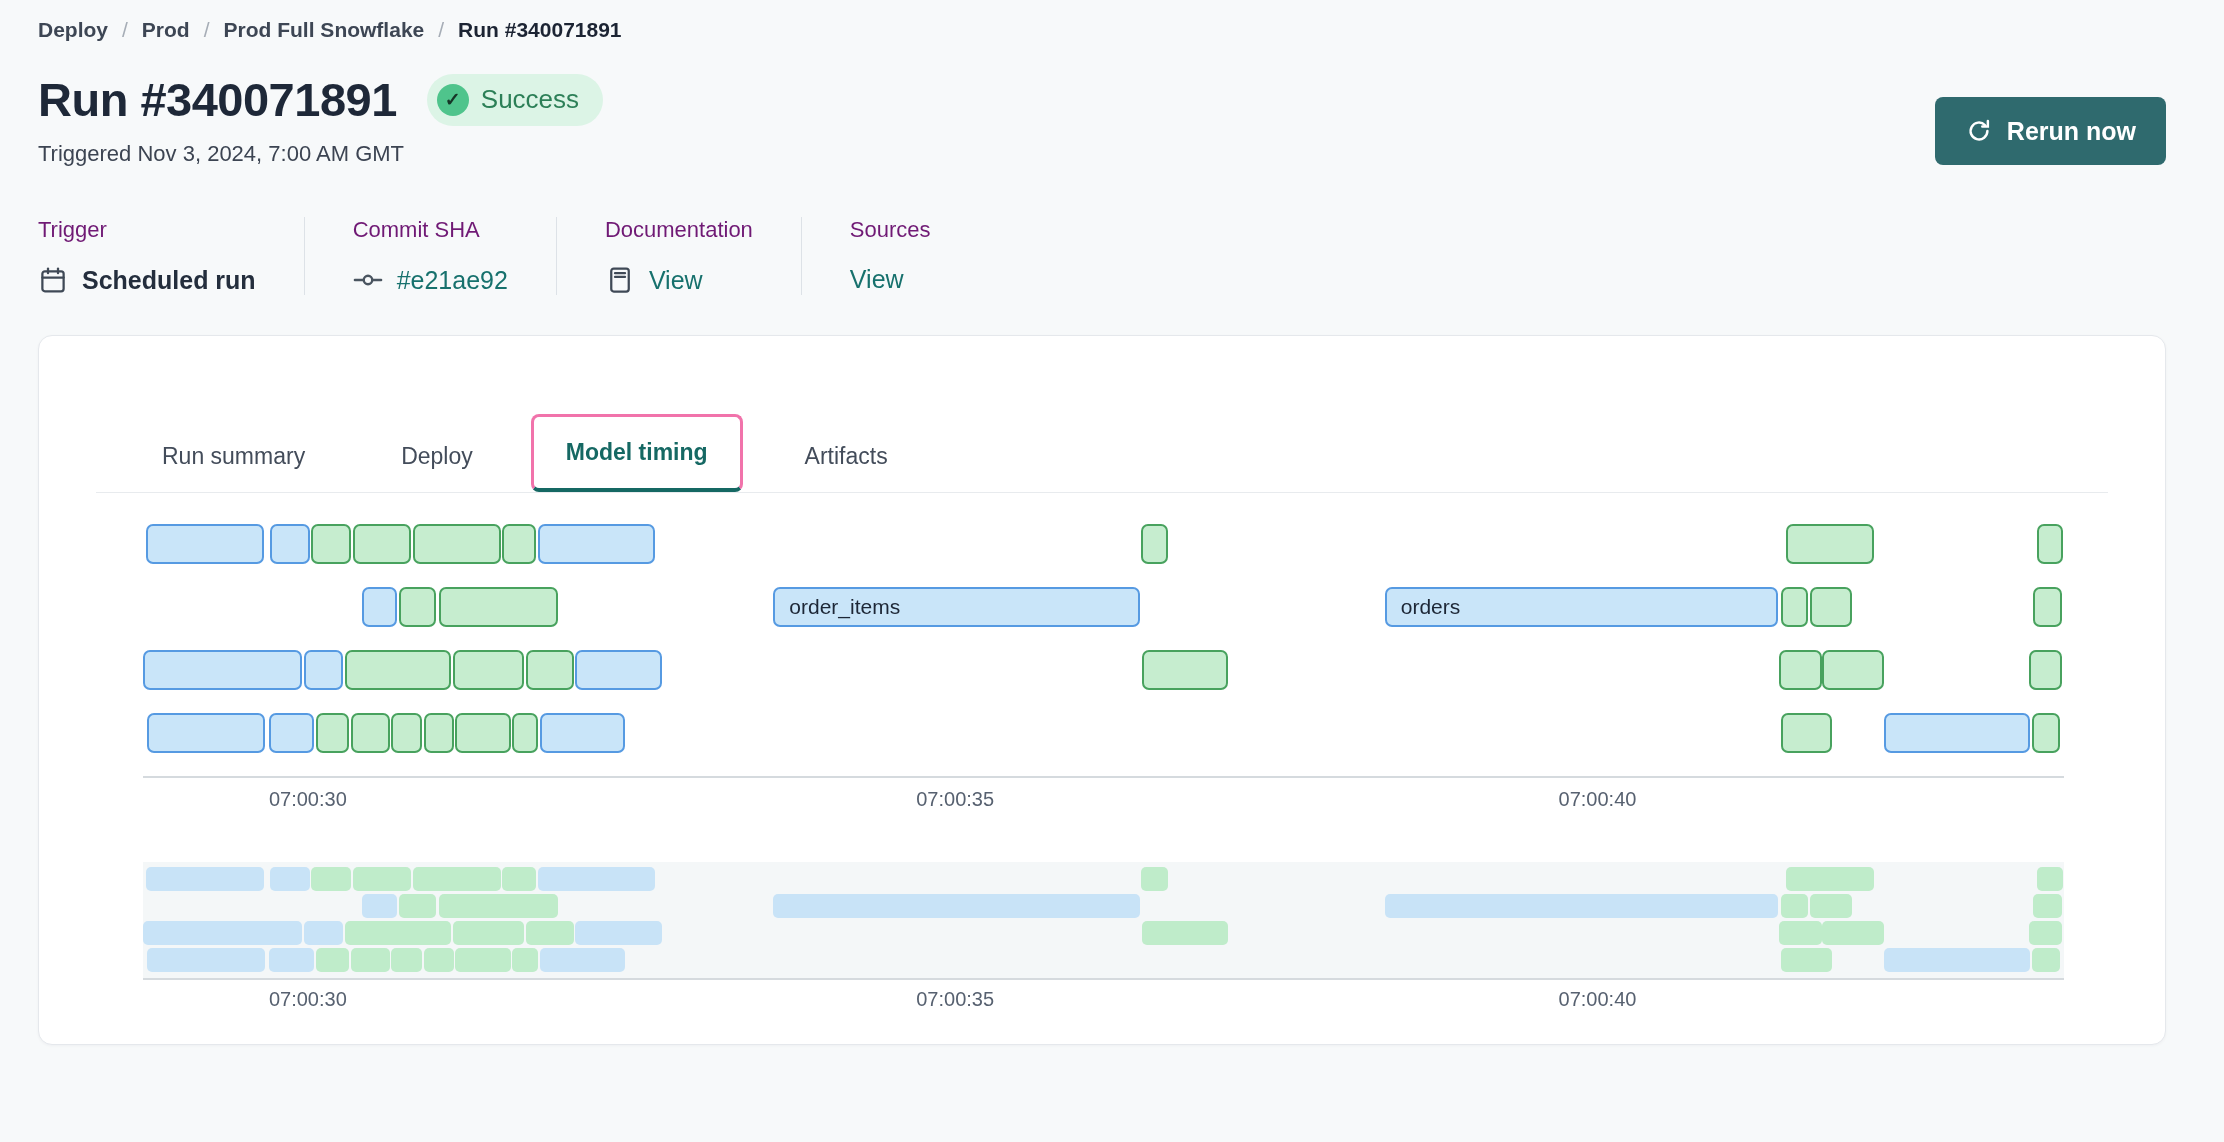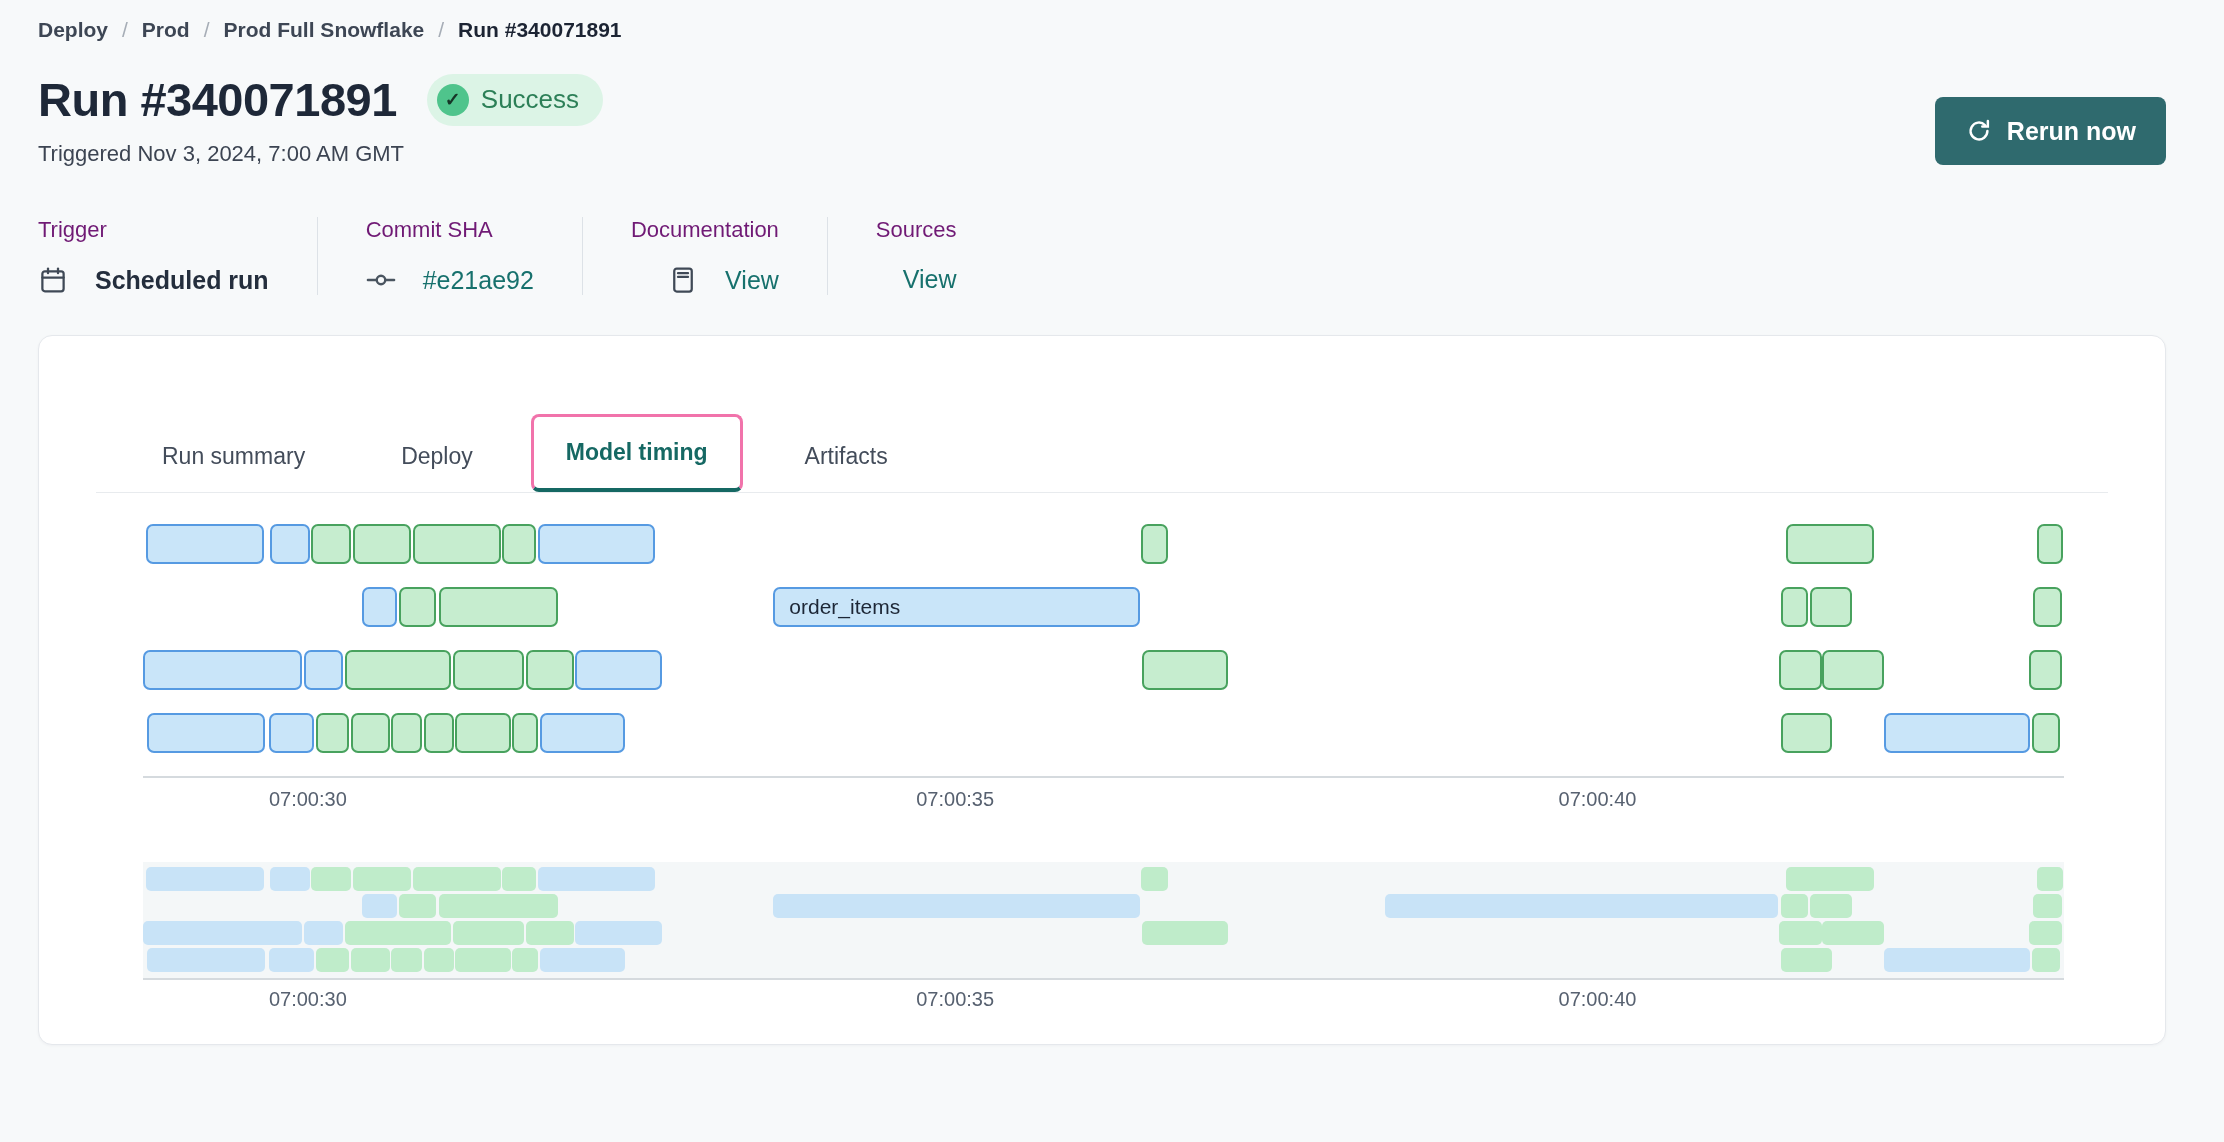--- a/index.html
+++ b/index.html
@@ -28,22 +28,22 @@
   .triggered { margin-top: 14px; font-size: 22px; color: #3c4452; }
 
   .rerun-btn { position: absolute; top: 97px; right: 58px; height: 68px; background: #2f6a6e; color: #ffffff; border: none; border-radius: 8px; font-size: 25px; font-weight: 600; font-family: inherit; display: flex; align-items: center; gap: 14px; padding: 0 30px; cursor: pointer; }
 
   
   .meta-row { display: flex; margin-top: 50px; }
   .meta-item { padding-right: 48px; border-right: 1px solid #dde2e7; }
   .meta-item + .meta-item { padding-left: 48px; }
   .meta-item:last-child { border-right: none; }
   .meta-label { font-size: 22px; color: #701a75; }
-  .meta-value { margin-top: 22px; display: flex; align-items: center; gap: 27px; font-size: 25px; font-weight: 600; color: #242e3d; }
-  .meta-value.is-link { color: #17716d; font-weight: 500; cursor: pointer; justify-content: flex-end; }
+  .meta-value { margin-top: 22px; display: flex; align-items: center; gap: 14px; font-size: 25px; font-weight: 600; color: #242e3d; }
+  .meta-value.is-link { color: #17716d; font-weight: 500; cursor: pointer; }
   .meta-icon { width: 30px; height: 30px; flex: 0 0 auto; display: inline-flex; }
   .meta-icon svg { width: 100%; height: 100%; }
 
   
   .card { margin-top: 40px; background: #ffffff; border: 1px solid #e5e8ec; border-radius: 14px; height: 710px; padding: 0 57px; box-shadow: 0 1px 3px rgba(20,30,40,0.04); }
 
   
   .tabs { display: flex; align-items: flex-end; padding-left: 60px; border-bottom: 1px solid #e8ebee; height: 157px; }
   .tab { font-size: 23px; color: #434c5a; font-weight: 500; padding: 22px 6px; margin-right: 84px; cursor: pointer; }
   .tab.active { color: #156863; font-weight: 700; border: 3px solid #f173ab; border-bottom: 4px solid #156863; border-radius: 8px; padding: 22px 32px; margin-right: 56px; margin-left: -32px; }
@@ -175,20 +175,23 @@
             <div class="gantt-bar bar-green" style="left: 85.5434%; width: 4.57618%;"></div>
             <div class="gantt-bar bar-green" style="left: 98.5959%; width: 1.35205%;"></div>
           </div>
           <div class="gantt-row">
             <div class="gantt-bar bar-blue" style="left: 11.3885%; width: 1.82007%;"></div>
             <div class="gantt-bar bar-green" style="left: 13.3125%; width: 1.92408%;"></div>
             <div class="gantt-bar bar-green" style="left: 15.3926%; width: 6.18825%;"></div>
             <div class="gantt-bar bar-blue" style="left: 32.8133%; width: 19.0848%;">
               <span class="bar-label">order_items</span>
             </div>
+            <div class="gantt-bar bar-blue" style="left: 64.6386%; width: 20.4888%;">
+              <span class="bar-label">orders</span>
+            </div>
             <div class="gantt-bar bar-green" style="left: 85.2834%; width: 1.40406%;"></div>
             <div class="gantt-bar bar-green" style="left: 86.7915%; width: 2.18409%;"></div>
             <div class="gantt-bar bar-green" style="left: 98.3879%; width: 1.50806%;"></div>
           </div>
           <div class="gantt-row">
             <div class="gantt-bar bar-blue" style="left: 0%; width: 8.26833%;"></div>
             <div class="gantt-bar bar-blue" style="left: 8.37233%; width: 2.02808%;"></div>
             <div class="gantt-bar bar-green" style="left: 10.5044%; width: 5.51222%;"></div>
             <div class="gantt-bar bar-green" style="left: 16.1206%; width: 3.69215%;"></div>
             <div class="gantt-bar bar-green" style="left: 19.9168%; width: 2.4961%;"></div>

